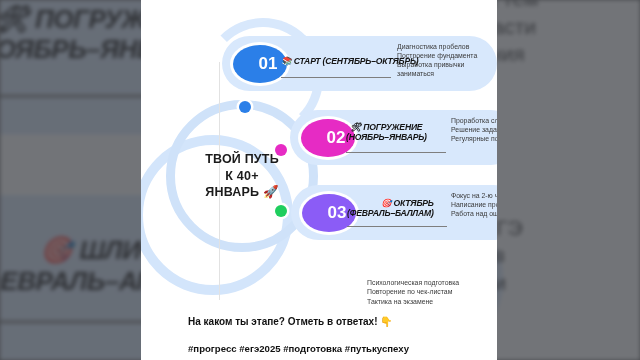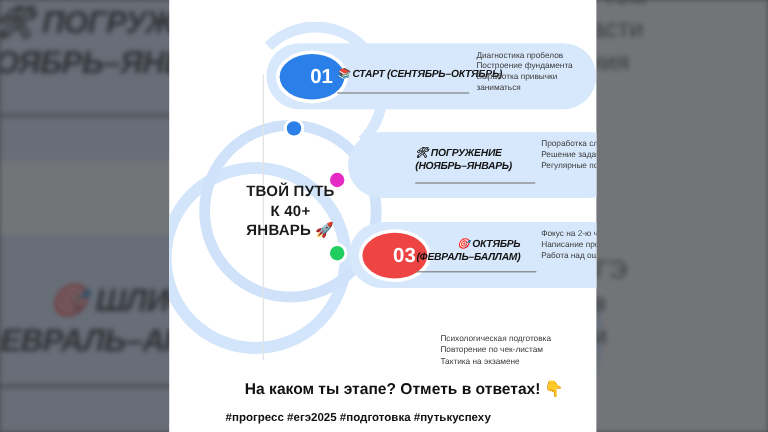--- a/index.html
+++ b/index.html
@@ -196,51 +196,55 @@
             
           </div>
       <div class="pill-rule" style="left:140px;top:77px;width:110px;"></div>
       <div class="pill-list" style="left:256px;top:43px;width:150px;font-size:6.9px;">
         <div>Диагностика пробелов</div>
         <div>Построение фундамента</div>
         <div>Выработка привычки</div>
         <div>заниматься</div>
       </div>
       <div class="pill" style="left:149px;top:110px;width:228px;height:55px;"></div>
-      <div class="pill-title" style="left:205px;top:122px;font-size:8.6px;text-align:left;">
+      <div class="badge" style="left:160px;top:119px;width:38px;height:38px;
+                   background:#e62bc4;font-size:17px;">
+        <span>02</span>
+      </div>
+      <div class="pill-title" style="left:205px;top:122px;font-size:8.6px;text-align:center;">
             <span class="emoji">🛠</span>
             <span>ПОГРУЖЕНИЕ</span>
             <br><span>(НОЯБРЬ–ЯНВАРЬ)</span>
           </div>
       <div class="pill-rule" style="left:205px;top:152px;width:100px;"></div>
       <div class="pill-list" style="left:310px;top:117px;width:100px;font-size:6.9px;">
         <div>Проработка сложных тем</div>
         <div>Решение задач 1-й части</div>
         <div>Регулярные повторения</div>
       </div>
       <div class="pill" style="left:150px;top:185px;width:230px;height:55px;"></div>
       <div class="badge" style="left:161px;top:194px;width:38px;height:38px;
-                   background:#ef4444;font-size:17px;">
+                   background:#8b5cf6;font-size:17px;">
         <span>03</span>
       </div>
       <div class="pill-title" style="left:206px;top:198px;font-size:8.6px;text-align:right;">
             <span class="emoji">🎯</span>
             <span>ОКТЯБРЬ</span>
             <br><span>(ФЕВРАЛЬ–БАЛЛАМ)</span>
           </div>
       <div class="pill-rule" style="left:206px;top:226px;width:100px;"></div>
       <div class="pill-list" style="left:310px;top:192px;width:100px;font-size:6.9px;">
         <div>Фокус на 2-ю часть ЕГЭ</div>
         <div>Написание пробников</div>
         <div>Работа над ошибками</div>
       </div>
       <div class="loose-list" style="left:226px;top:278px;font-size:6.9px;">
         <div>Психологическая подготовка</div>
         <div>Повторение по чек-листам</div>
         <div>Тактика на экзамене</div>
       </div>
-      <div class="cta" style="left:47px;top:316px;font-size:13px;margin-left:16px;">
+      <div class="cta" style="left:47px;top:316px;font-size:10px;">
           <span>На каком ты этапе? Отметь в ответах!</span>
           <span class="emoji">👇</span>
         </div>
       <div class="tags" style="left:47px;top:343px;font-size:9.6px;">#прогресс #егэ2025 #подготовка #путькуспеху</div>
     </div>
 </div>
 
 </body></html>

